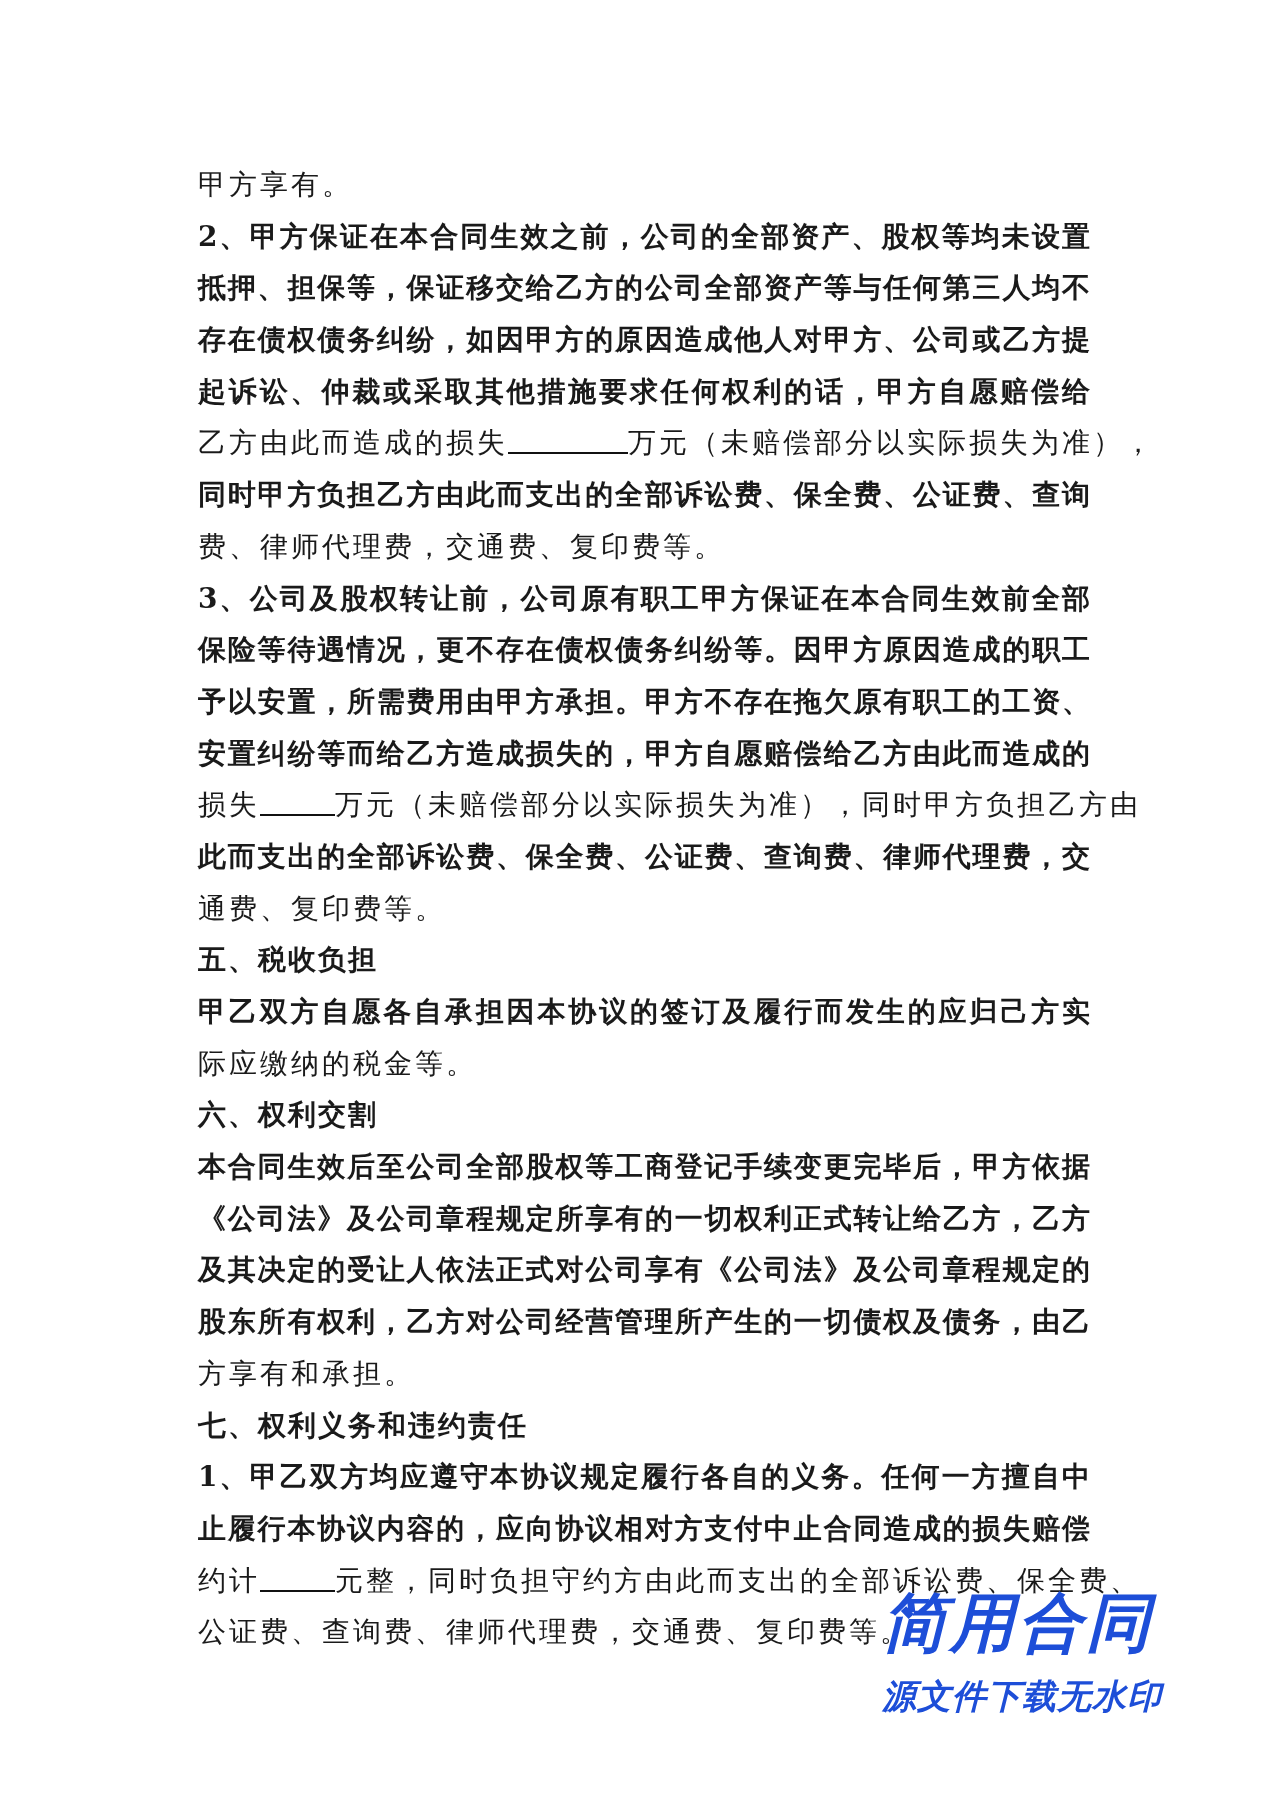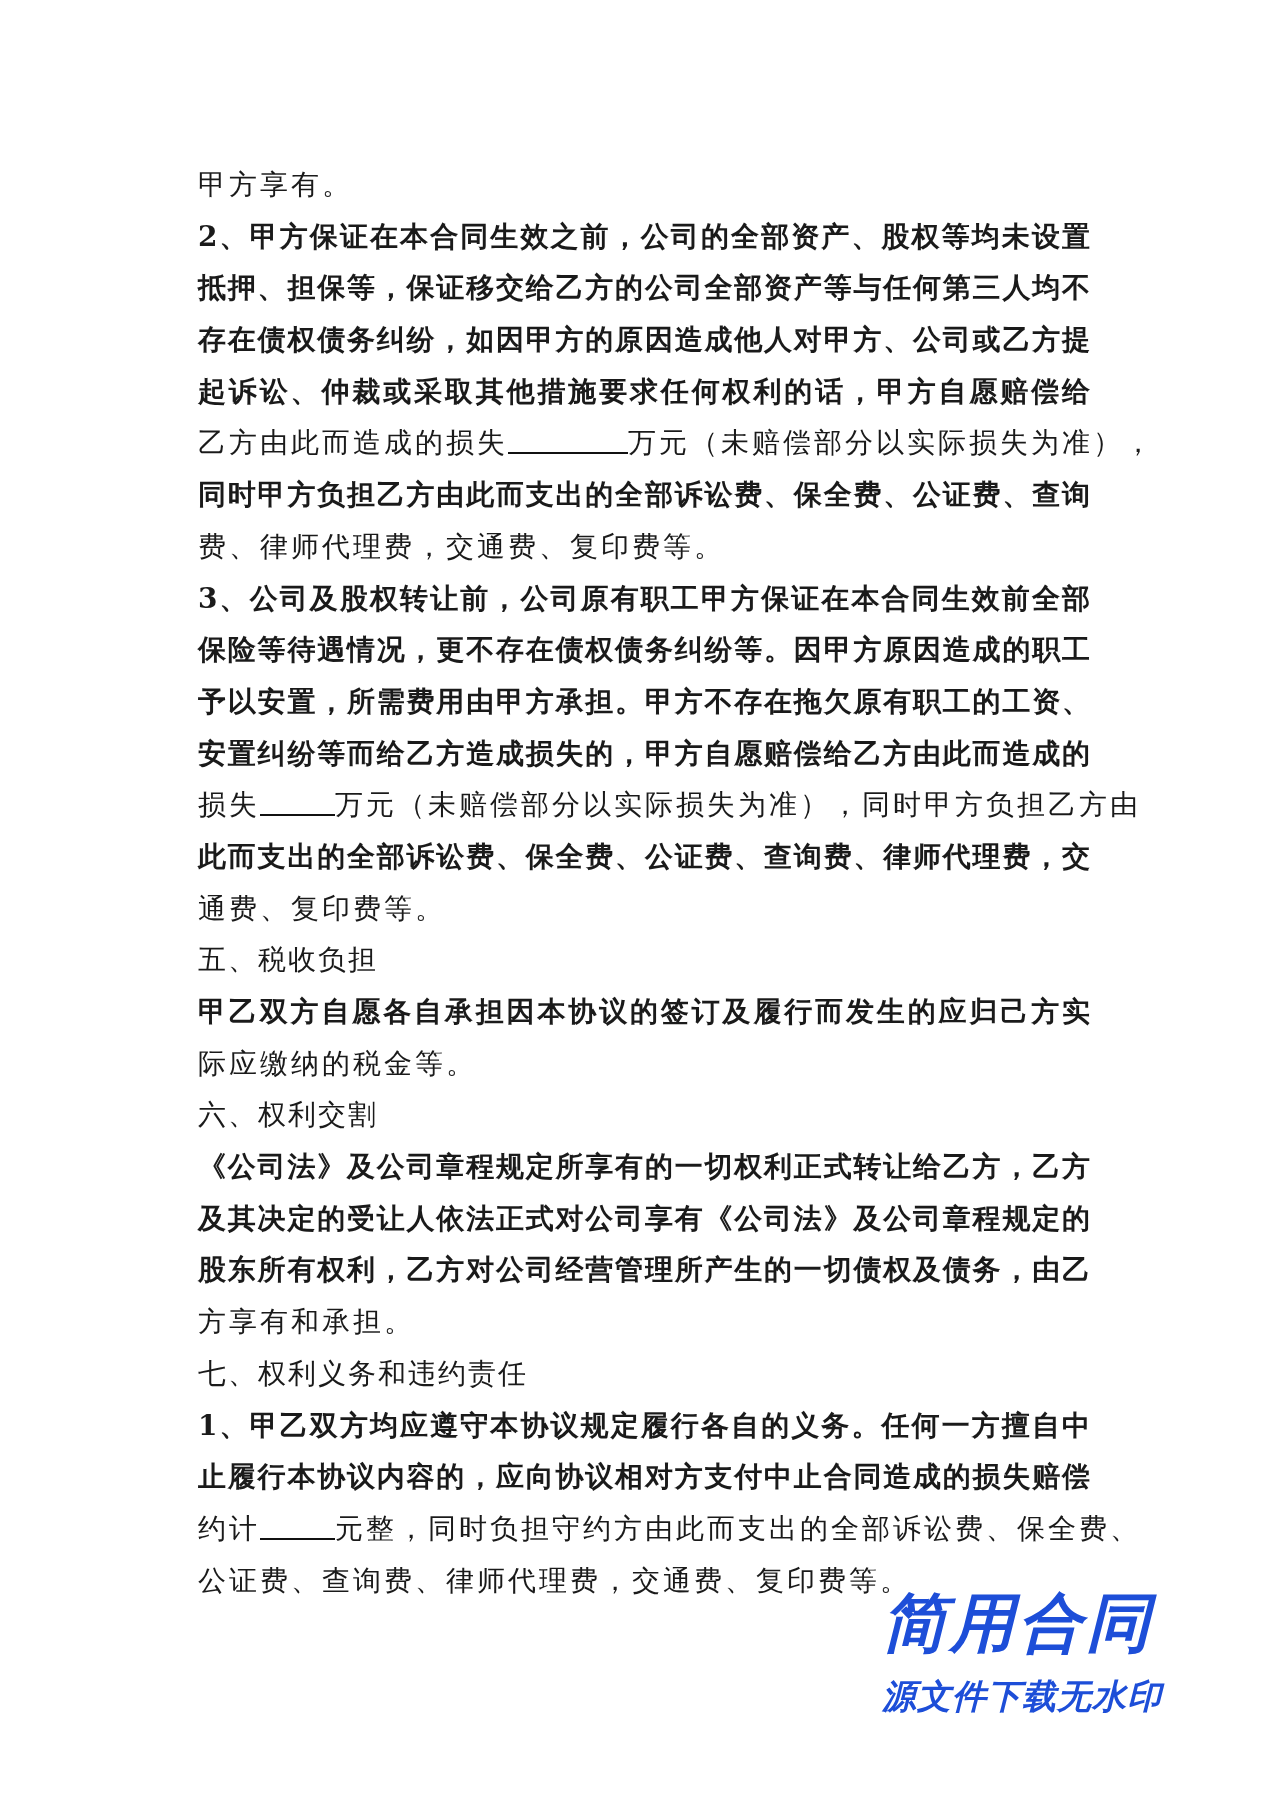--- a/index.html
+++ b/index.html
@@ -38,21 +38,21 @@
     letter-spacing: 3px;
   }
   .line.full {
     text-align: justify;
     text-align-last: justify;
     letter-spacing: 0;
     font-weight: bold;
   }
   .line.heading {
     font-family: "DejaVu Sans", "Liberation Sans", sans-serif;
-    font-weight: normal;
+    font-weight: bold;
     letter-spacing: 2px;
   }
   .blank {
     display: inline-block;
     border-bottom: 2px solid #111;
     height: 30px;
     vertical-align: -2px;
   }
   .blank.long { width: 120px; }
   .blank.short { width: 75px; }
@@ -106,20 +106,21 @@
       <span>损失</span><span class="blank short"></span><span>万元（未赔偿部分以实际损失为准），同时甲方负担乙方由</span>
     </div>
     <div class="line full">此而支出的全部诉讼费、保全费、公证费、查询费、律师代理费，交</div>
     <div class="line">通费、复印费等。</div>
 
     <div class="line heading">五、税收负担</div>
     <div class="line full">甲乙双方自愿各自承担因本协议的签订及履行而发生的应归己方实</div>
     <div class="line">际应缴纳的税金等。</div>
 
     <div class="line heading">六、权利交割</div>
+    <div class="line full">本合同生效后至公司全部股权等工商登记手续变更完毕后，甲方依据</div>
     <div class="line full">《公司法》及公司章程规定所享有的一切权利正式转让给乙方，乙方</div>
     <div class="line full">及其决定的受让人依法正式对公司享有《公司法》及公司章程规定的</div>
     <div class="line full">股东所有权利，乙方对公司经营管理所产生的一切债权及债务，由乙</div>
     <div class="line">方享有和承担。</div>
 
     <div class="line heading">七、权利义务和违约责任</div>
     <div class="line full">1、甲乙双方均应遵守本协议规定履行各自的义务。任何一方擅自中</div>
     <div class="line full">止履行本协议内容的，应向协议相对方支付中止合同造成的损失赔偿</div>
     <div class="line">
       <span>约计</span><span class="blank short"></span><span>元整，同时负担守约方由此而支出的全部诉讼费、保全费、</span>

